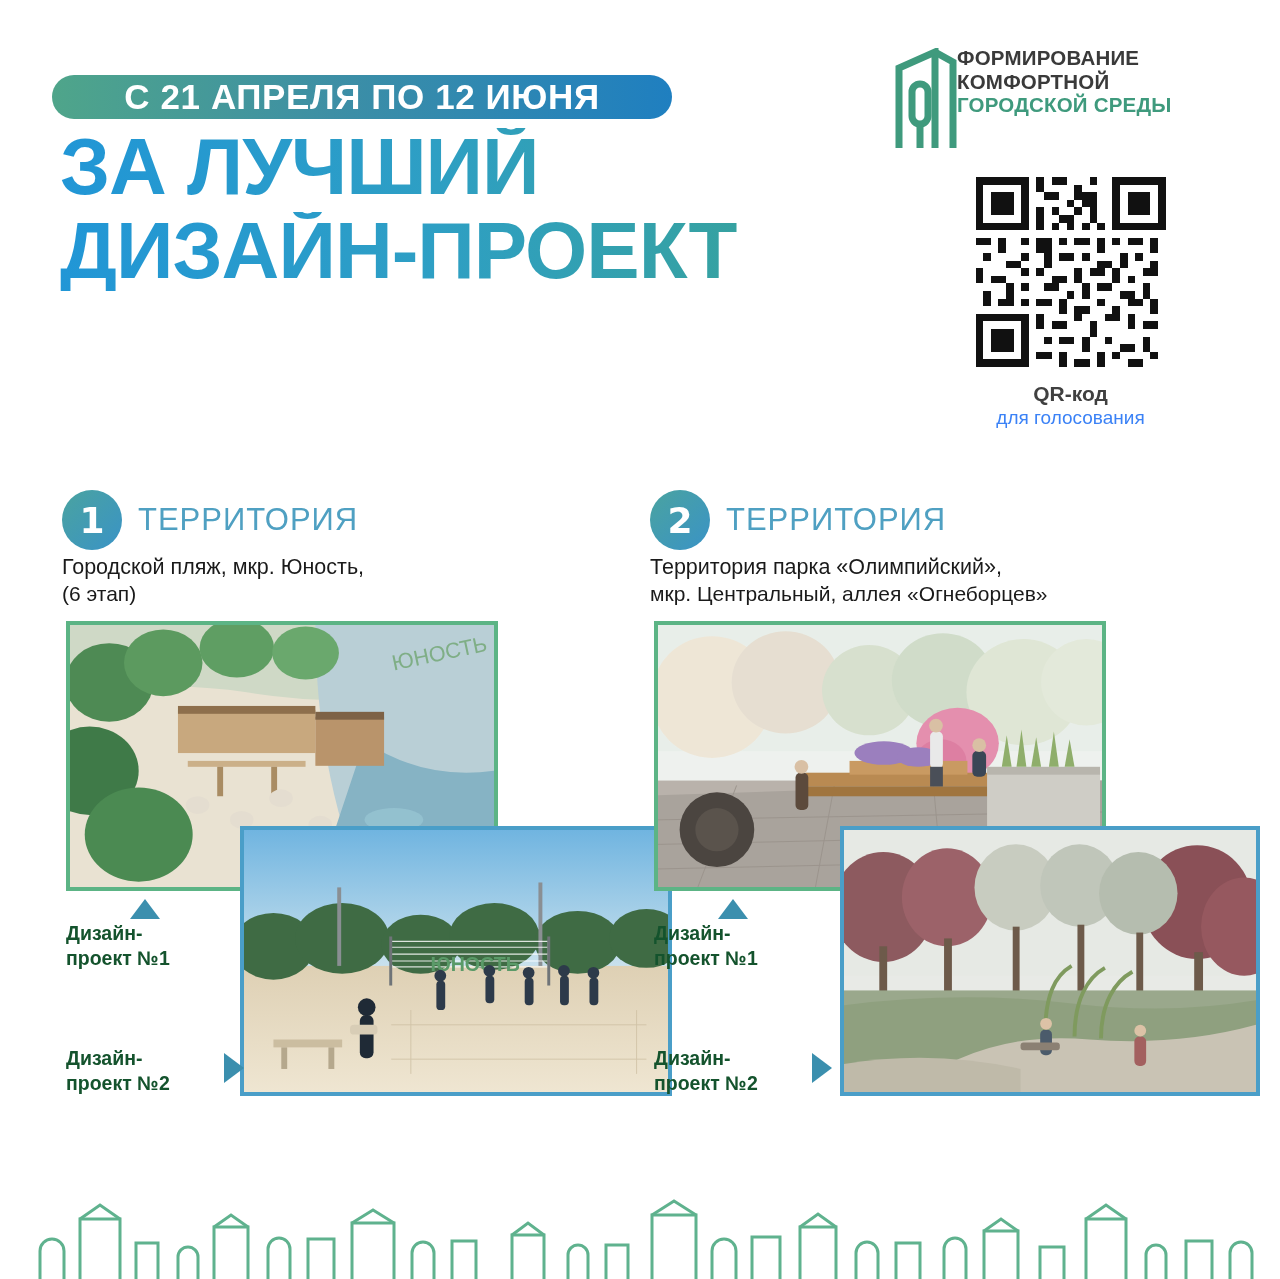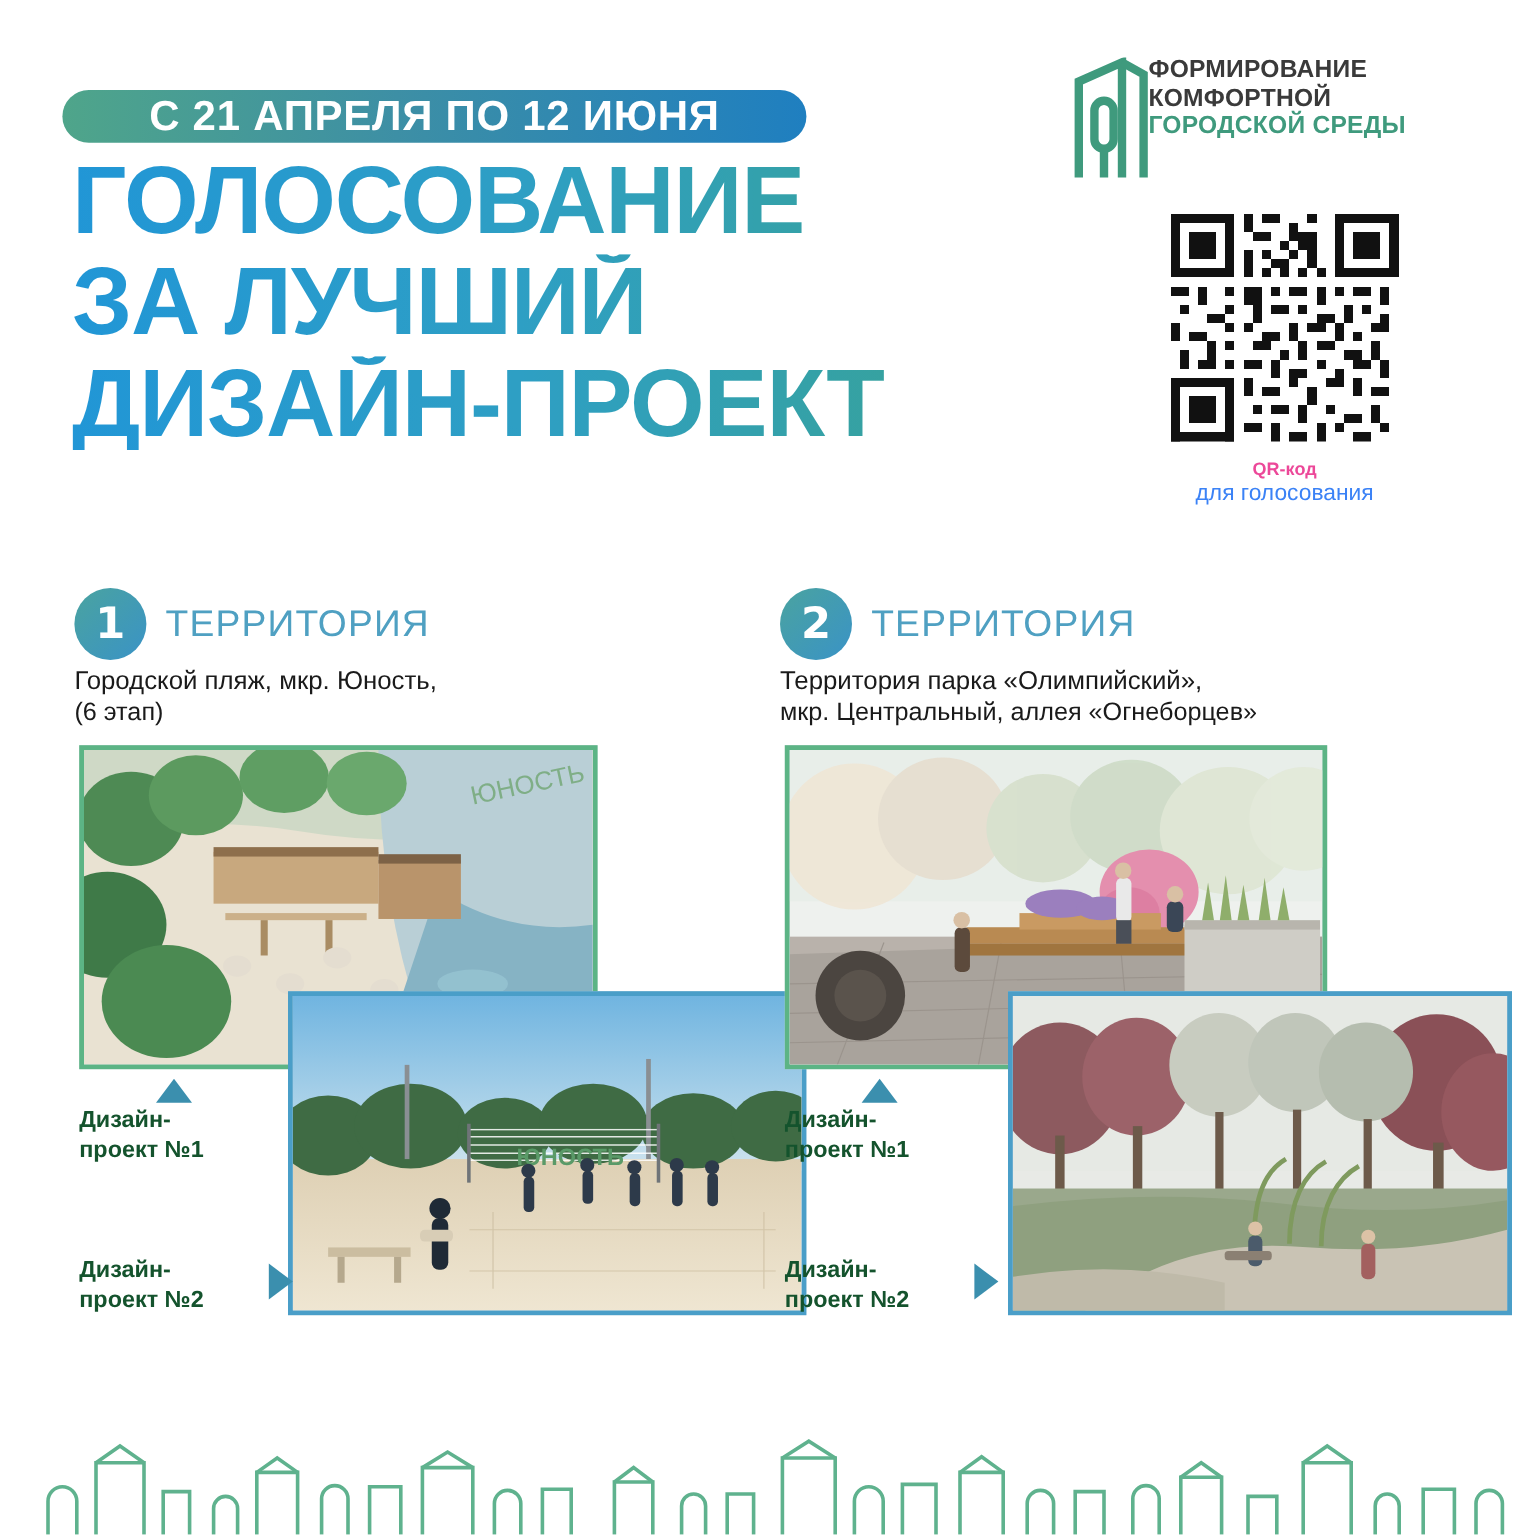--- a/index.html
+++ b/index.html
@@ -68,21 +68,21 @@
     width: 235px; height: 200px;
     margin-left: 58px;
     background: #fff;
     padding: 5px;
   }
   .qr-wrap canvas, .qr-wrap svg { display: block; }
   .qr-caption {
     margin-top: 10px; margin-left: 58px; width: 235px;
     text-align: center;
   }
-  .qr-caption .qr-title { font-size: 15px; font-weight: bold; color: #ec4899; }
+  .qr-caption .qr-title { font-size: 21px; font-weight: bold; color: #404040; }
   .qr-caption .qr-sub { font-size: 19px; color: #3b82f6; margin-top: 1px; }
 
   
   .col { position: absolute; top: 490px; width: 520px; }
   .col-1 { left: 62px; }
   .col-2 { left: 650px; }
 
   .terr-head { display: flex; align-items: center; gap: 16px; }
   .terr-num {
     width: 60px; height: 60px; border-radius: 50%;
@@ -149,21 +149,20 @@
 </head>
 <body>
 
 <div class="poster">
 
   <div class="date-pill">
     <span>С 21 АПРЕЛЯ ПО 12 ИЮНЯ</span>
   </div>
 
   <div class="title">
-    <span class="line">ГОЛОСОВАНИЕ</span>
     <span class="line">ЗА ЛУЧШИЙ</span>
     <span class="line">ДИЗАЙН-ПРОЕКТ</span>
   </div>
 
   <div class="logo-block">
     <div class="logo-row">
       <div class="logo-mark">
         <svg width="62" height="104" viewBox="0 0 62 104">
           <path d="M4 100 V20 L40 4 V100" fill="none" stroke="#3f9a7d" stroke-width="7"></path>
           <path d="M40 4 L58 14 V100" fill="none" stroke="#3f9a7d" stroke-width="7"></path>

